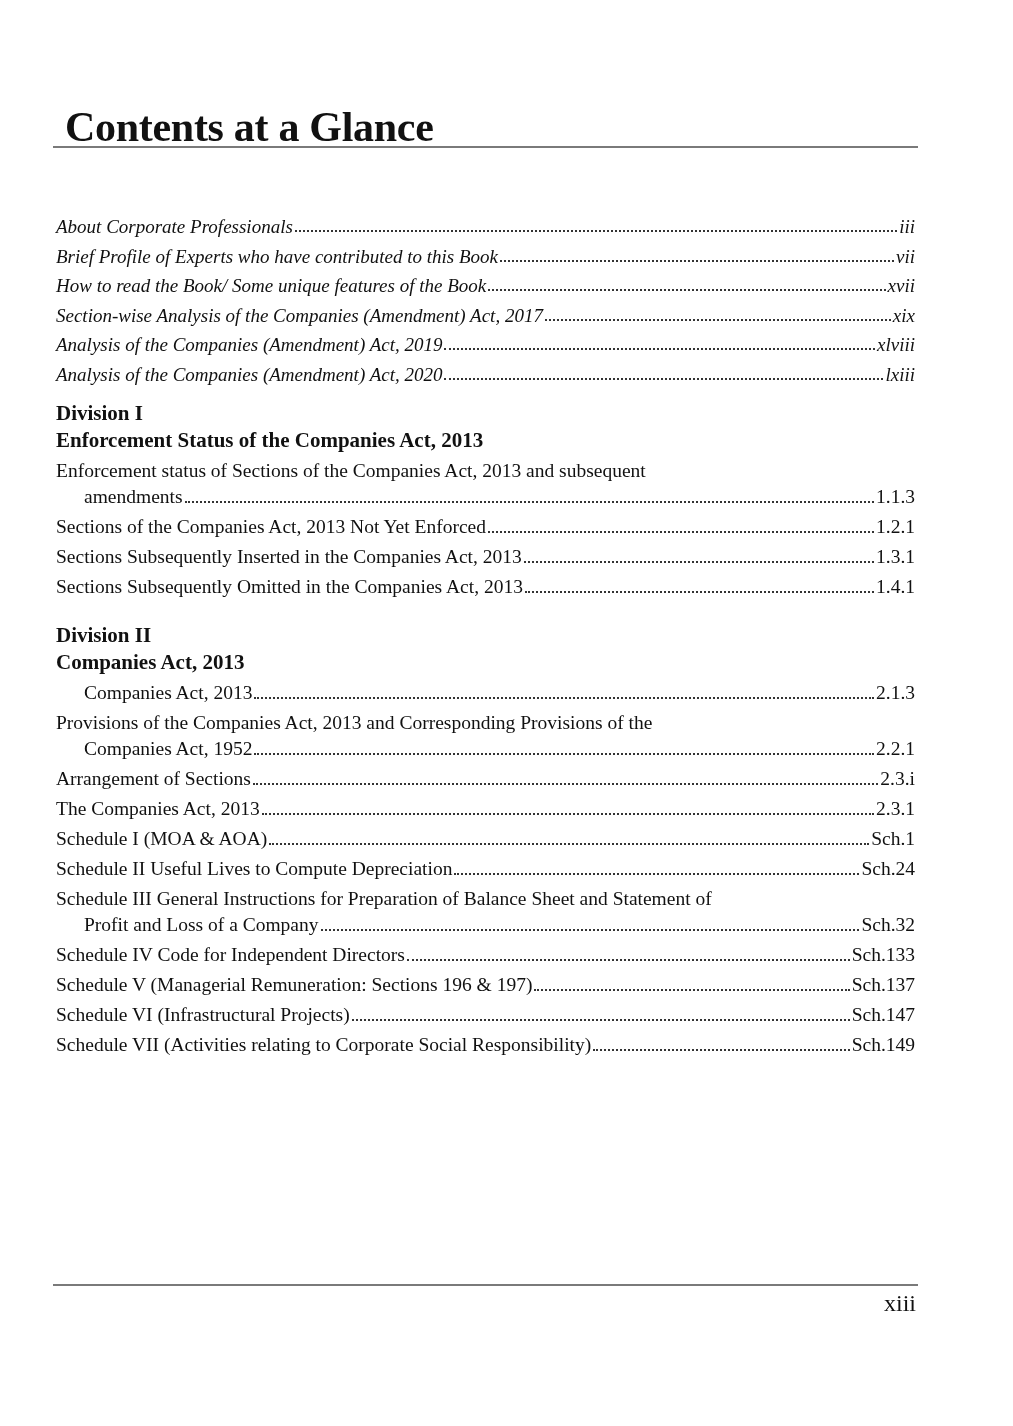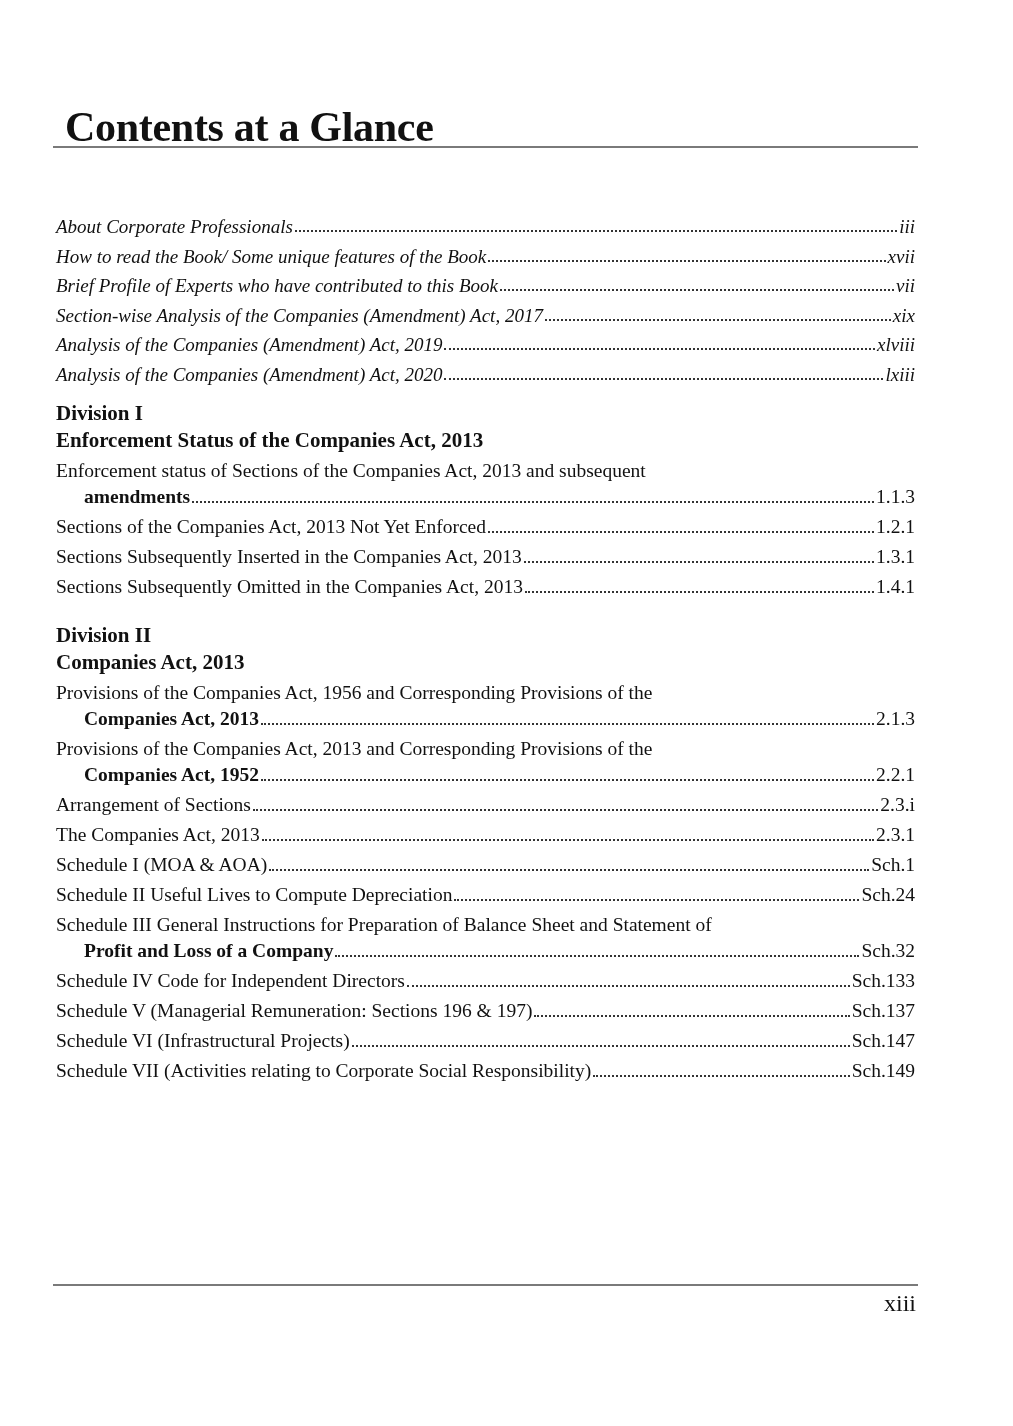--- a/index.html
+++ b/index.html
@@ -21,21 +21,21 @@
   }
   .front .entry { font-style: italic; font-size: 19px; line-height: 25px; margin-bottom: 4.5px; }
   .entry .text { flex: 0 0 auto; }
   .entry .dots {
     flex: 1 1 auto; overflow: hidden; margin: 0 2px;
     border-bottom: 2px dotted #333; height: 0; align-self: flex-end; margin-bottom: 7px;
   }
   .entry .page { flex: 0 0 auto; }
   .entry.two-line { flex-wrap: wrap; }
   .entry.two-line .line1 { width: 100%; }
-  .entry.two-line .text2 { padding-left: 28px; font-weight: bold; }
+  .entry.two-line .text2 { padding-left: 28px; }
   .division { font-weight: bold; font-size: 21px; line-height: 27px; margin: 0; }
   .front { top: 214px; }
   .div1 { top: 400px; }
   .div2 { top: 622px; }
   .div-title { margin-bottom: 4px; }
   .page-number { position: absolute; right: 97px; top: 1290px; font-size: 24px; margin-left: 40px; }
 </style>
 </head>
 <body>
 
@@ -43,28 +43,28 @@
 <div class="rule top"></div>
 
 <div class="toc front">
 
   <div class="entry">
     <span class="text">About Corporate Professionals</span>
     <span class="dots"></span>
     <span class="page">iii</span>
   </div>
   <div class="entry">
+    <span class="text">Brief Profile of Experts who have contributed to this Book</span>
+    <span class="dots"></span>
+    <span class="page">vii</span>
+  </div>
+  <div class="entry">
     <span class="text">How to read the Book/ Some unique features of the Book</span>
     <span class="dots"></span>
     <span class="page">xvii</span>
-  </div>
-  <div class="entry">
-    <span class="text">Brief Profile of Experts who have contributed to this Book</span>
-    <span class="dots"></span>
-    <span class="page">vii</span>
   </div>
   <div class="entry">
     <span class="text">Section-wise Analysis of the Companies (Amendment) Act, 2017</span>
     <span class="dots"></span>
     <span class="page">xix</span>
   </div>
   <div class="entry">
     <span class="text">Analysis of the Companies (Amendment) Act, 2019</span>
     <span class="dots"></span>
     <span class="page">xlviii</span>
@@ -101,21 +101,20 @@
     <span class="dots"></span>
     <span class="page">1.4.1</span>
   </div>
 </div>
 
 <div class="toc div2">
   <div class="division">Division II</div>
   <div class="division div-title">Companies Act, 2013</div>
 
   <div class="entry two-line">
-    <span class="line1">Provisions of the Companies Act, 1956 and Corresponding Provisions of the</span>
     <span class="text text2">Companies Act, 2013</span>
     <span class="dots"></span>
     <span class="page">2.1.3</span>
   </div>
   <div class="entry two-line">
     <span class="line1">Provisions of the Companies Act, 2013 and Corresponding Provisions of the</span>
     <span class="text text2">Companies Act, 1952</span>
     <span class="dots"></span>
     <span class="page">2.2.1</span>
   </div>

